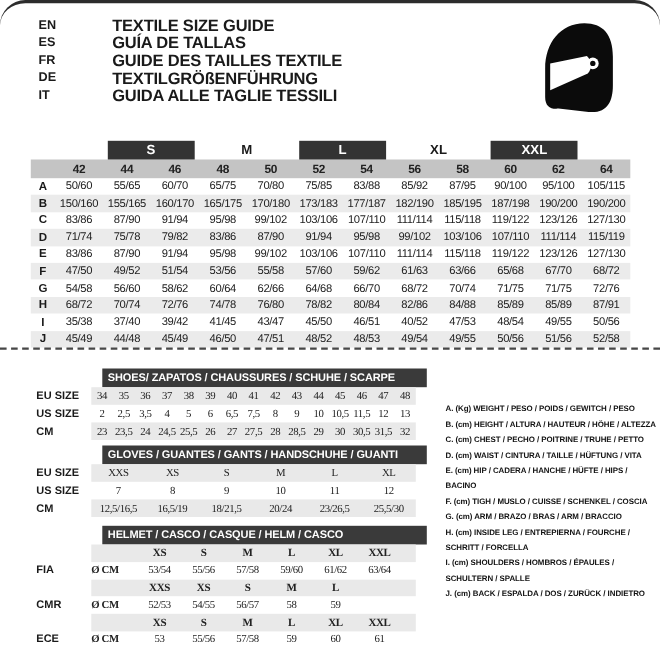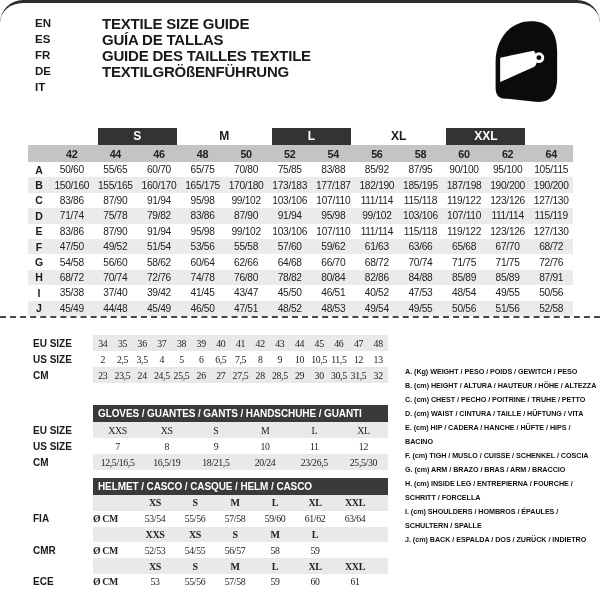--- a/index.html
+++ b/index.html
@@ -27,21 +27,21 @@
   
   .divider{position:absolute;left:0;top:313px;width:600px;border-top:2px dashed #474747;}
   
   .sub{position:absolute;left:33px;width:355px;}
   .shoes{top:332px;}
   .gloves{top:402px;}
   .helmet{top:475px;}
   .sub-header{margin-left:60px;width:295px;height:17px;background:#3a3a3a;color:#fff;
               font-size:10px;font-weight:bold;line-height:17px;padding-left:5px;box-sizing:border-box;letter-spacing:-0.1px;}
   .sub-row{display:flex;height:16px;align-items:stretch;}
-  .sub-label{width:60px;font-size:10px;font-weight:bold;display:flex;align-items:center;}
+  .sub-label{width:50px;font-size:10px;font-weight:bold;display:flex;align-items:center;}
   .sub-vals{width:295px;display:grid;align-items:center;font-family:Liberation Serif, serif;}
   .sub-vals.shaded{background:#e9e9e9;}
   .shoes .sub-vals{grid-template-columns:repeat(15,1fr);}
   .gloves .sub-vals{grid-template-columns:repeat(6,1fr);}
   .helmet .sub-vals{grid-template-columns:42px repeat(6,40px);}
   .s-cell{text-align:center;font-size:9.8px;letter-spacing:-0.35px;color:#222;}
   .s-cell.sizehead{font-weight:bold;font-size:10px;}
   .s-cell.unit{text-align:left;font-weight:bold;}
   .helmet .sub-row{height:15.8px;}
   
@@ -65,20 +65,21 @@
       <div class="lang-row">
         <div class="lang-code">FR</div>
         <div class="lang-title">GUIDE DES TAILLES TEXTILE</div>
       </div>
       <div class="lang-row">
         <div class="lang-code">DE</div>
         <div class="lang-title">TEXTILGRÖßENFÜHRUNG</div>
       </div>
       <div class="lang-row">
         <div class="lang-code">IT</div>
+        <div class="lang-title">GUIDA ALLE TAGLIE TESSILI</div>
       </div>
     </div>
 
   <svg class="logo" viewBox="0 0 100 118" xmlns="http://www.w3.org/2000/svg">
     <path d="M57 4 C28 4 10 28 10 58 L10 92 C10 103 16 107 26 106 L62 110 C84 112 91 98 91 78 L91 44 C91 17 79 4 57 4 Z" fill="#0b0b0b"></path>
     <path d="M16 52 L60 43 C66 49 66 59 61 64 L16 84 Z" fill="#ffffff"></path>
     <circle cx="67" cy="52" r="7" fill="#ffffff"></circle>
     <circle cx="67" cy="52" r="3.2" fill="#0b0b0b"></circle>
   </svg>
 
@@ -256,20 +257,21 @@
         <div class="t-cell">49/55</div>
         <div class="t-cell">50/56</div>
         <div class="t-cell">51/56</div>
         <div class="t-cell">52/58</div>
       </div>
     </div>
 
   <div class="divider"></div>
 
   <div class="sub shoes">
+    <div class="sub-header">SHOES/ ZAPATOS / CHAUSSURES / SCHUHE / SCARPE</div>
     <div class="sub-body">
         <div class="sub-row">
           <div class="sub-label">EU SIZE</div>
           <div class="sub-vals shaded">
             <div class="s-cell">34</div>
             <div class="s-cell">35</div>
             <div class="s-cell">36</div>
             <div class="s-cell">37</div>
             <div class="s-cell">38</div>
             <div class="s-cell">39</div>

